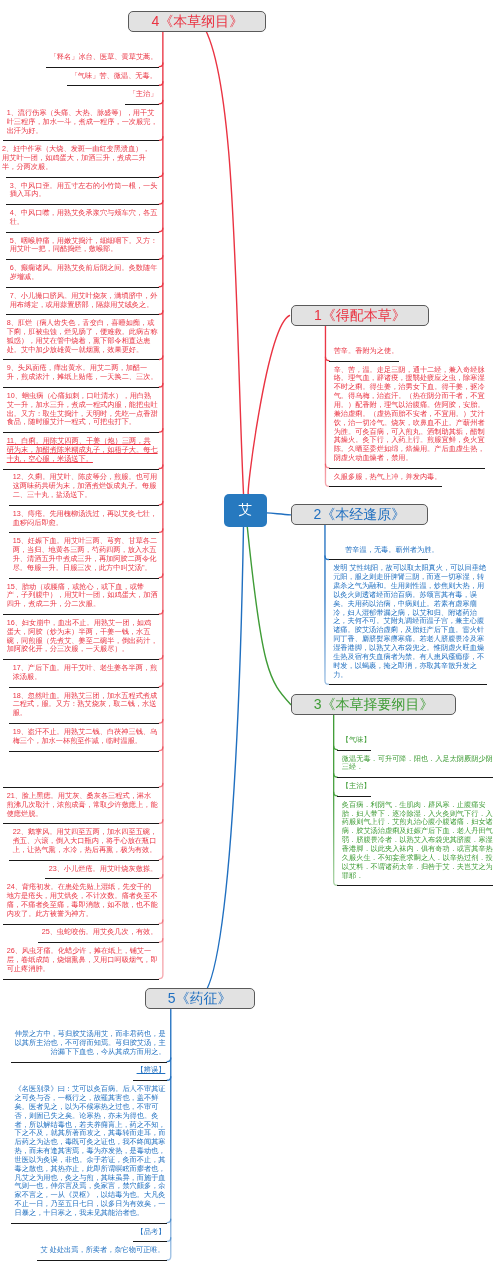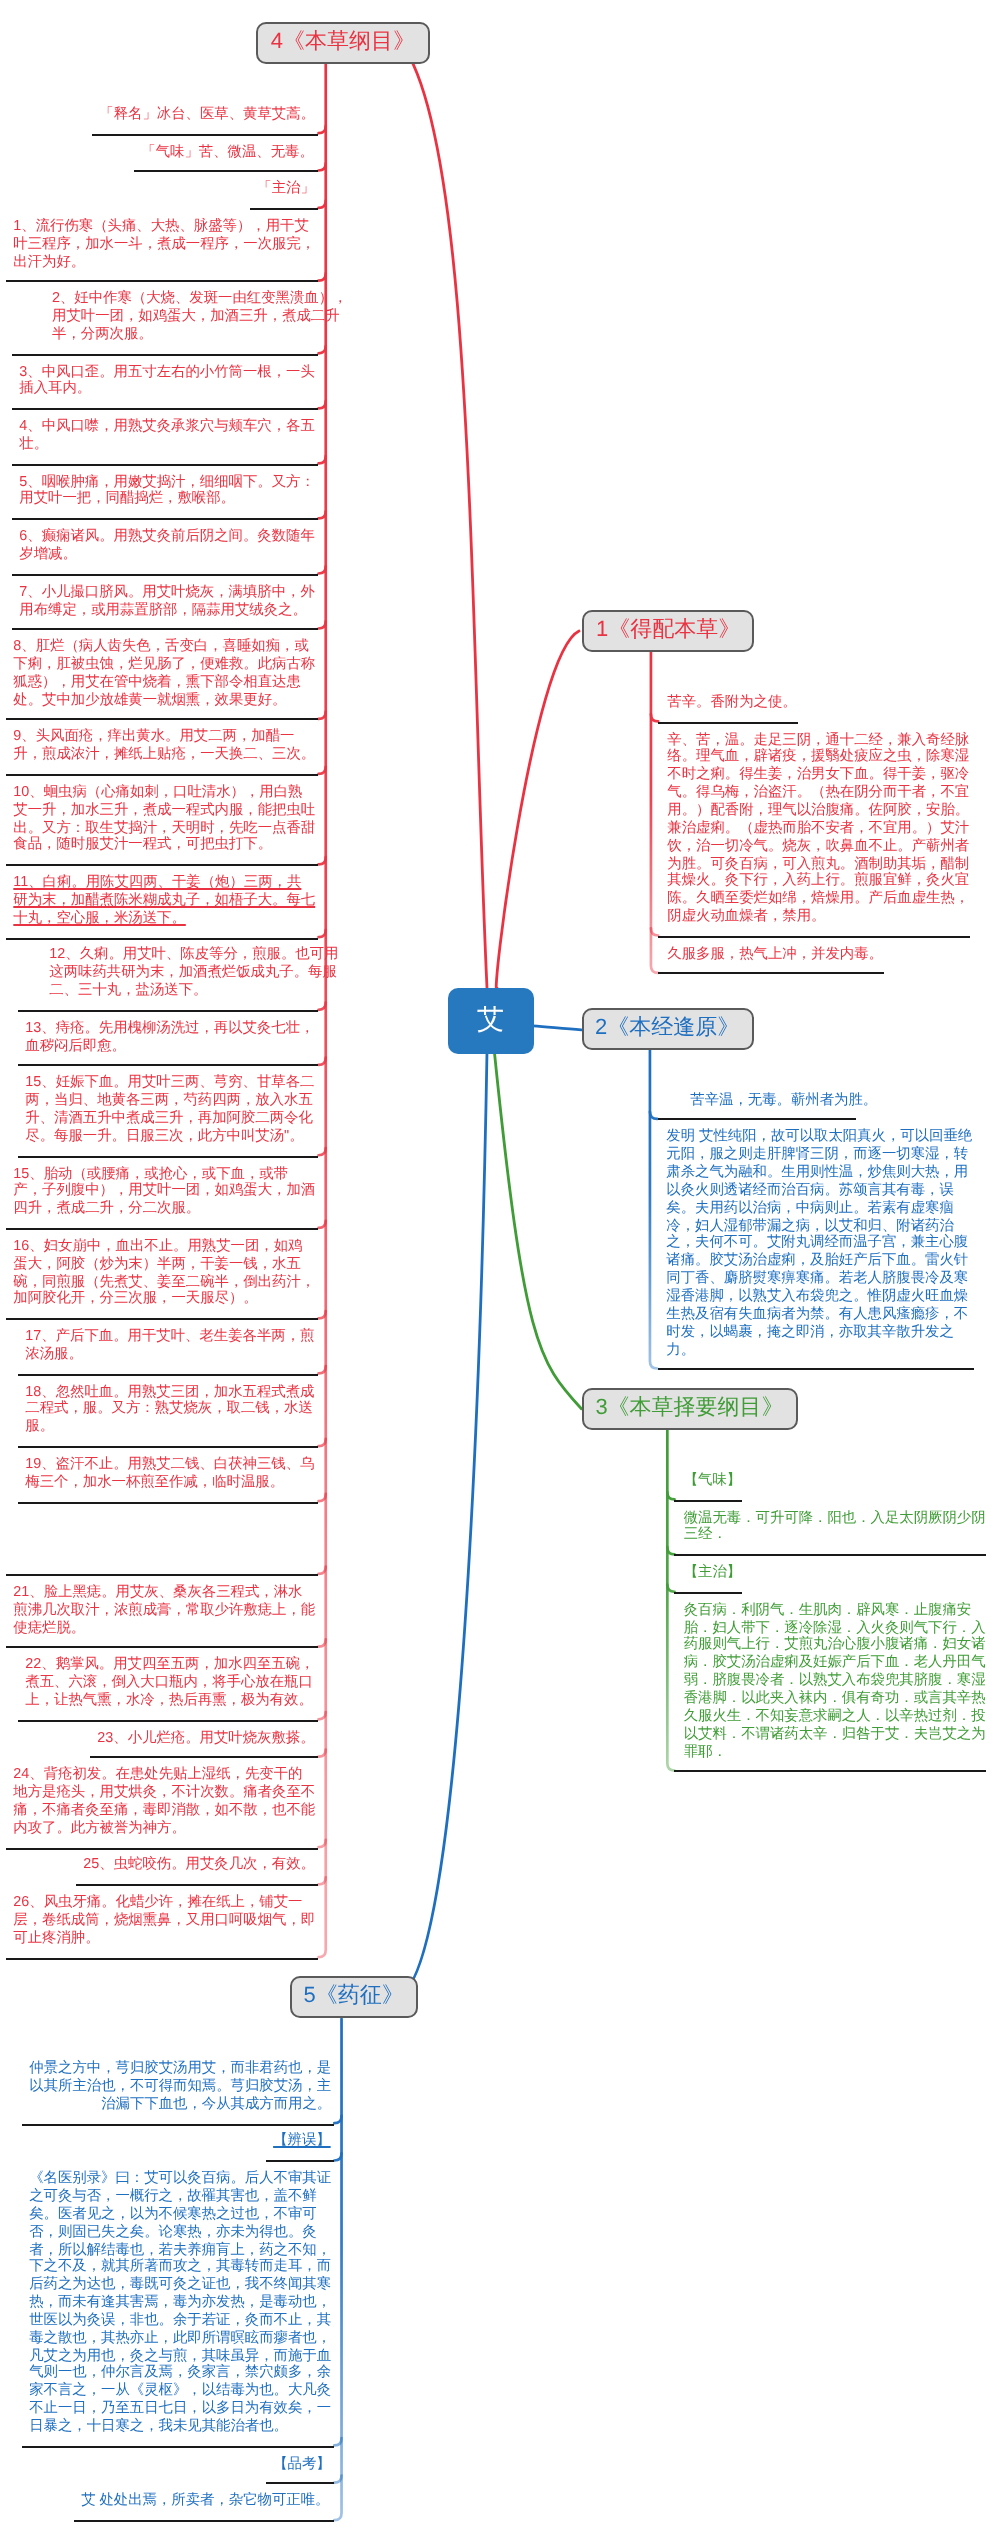--- a/index.html
+++ b/index.html
@@ -2,21 +2,21 @@
 <html><head>
 <meta charset="utf-8">
 <style>
   html,body{margin:0;padding:0;}
   body{width:495px;height:1272px;background:#fff;position:relative;overflow:hidden;
        font-family:"Liberation Sans", sans-serif;}
   #map{position:absolute;left:0;top:0;width:495px;height:1272px;}
   svg#links{position:absolute;left:0;top:0;width:495px;height:1272px;pointer-events:none;}
   .node{position:absolute;background:#e2e2e2;
         border:1px solid #5a5a5a;border-radius:5px;box-sizing:border-box;
-        white-space:nowrap;font-size:11px;line-height:9px;padding:5px 6px;}
+        white-space:nowrap;font-size:14px;line-height:9px;padding:5px 22px;}
   .center{position:absolute;background:#2779bf;border-radius:5px;color:#fff;
           text-align:center;font-size:13.5px;}
   .item{position:absolute;box-sizing:border-box;font-size:7.2px;line-height:8.85px;}
   .rule{position:absolute;height:1px;background:#191919;}
 </style>
 </head>
 <body>
 
 <div id="map">
   <svg id="links" viewBox="0 0 495 1272">
@@ -99,41 +99,41 @@
 <div class="center" style="left: 224px; top: 494px; width: 42.5px; height: 32.5px; line-height: 32.5px;">艾</div>
     <div class="node" style="left: 128.4px; top: 11.1px; color: rgb(234, 51, 66);">4《本草纲目》</div>
     <div class="item" style="top: 52.82px; width: 108px; color: rgb(234, 51, 66); left: 49.6672px;">「释名」冰台、医草、黄草艾蒿。</div>
     <div class="rule" style="top: 66.58px; width: 113px; left: 46.2672px;"></div>
     <div class="item" style="top: 71.5px; width: 87px; color: rgb(234, 51, 66); left: 70.6672px;">「气味」苦、微温、无毒。</div>
     <div class="rule" style="top: 85.26px; width: 92px; left: 67.2672px;"></div>
     <div class="item" style="top: 90.18px; width: 29px; color: rgb(234, 51, 66); left: 128.667px;">「主治」</div>
     <div class="rule" style="top: 103.94px; width: 34px; left: 125.267px;"></div>
     <div class="item" style="top: 108.86px; width: 151px; color: rgb(234, 51, 66); left: 6.66719px;">1、流行伤寒（头痛、大热、脉盛等），用干艾叶三程序，加水一斗，煮成一程序，一次服完，出汗为好。</div>
     <div class="rule" style="top: 140.3px; width: 156px; left: 3.26719px;"></div>
-    <div class="item" style="top: 145.22px; width: 148px; color: rgb(234, 51, 66); left: 26px;">2、妊中作寒（大烧、发斑一由红变黑溃血），用艾叶一团，如鸡蛋大，加酒三升，煮成二升半，分两次服。</div>
+    <div class="item" style="top: 145.22px; width: 148px; color: rgb(234, 51, 66); left: 2px;">2、妊中作寒（大烧、发斑一由红变黑溃血），用艾叶一团，如鸡蛋大，加酒三升，煮成二升半，分两次服。</div>
     <div class="rule" style="top: 176.66px; width: 153px; left: 6.26719px;"></div>
     <div class="item" style="top: 181.58px; width: 148px; color: rgb(234, 51, 66); left: 9.66719px;">3、中风口歪。用五寸左右的小竹筒一根，一头插入耳内。</div>
     <div class="rule" style="top: 204.18px; width: 153px; left: 6.26719px;"></div>
     <div class="item" style="top: 209.1px; width: 148px; color: rgb(234, 51, 66); left: 9.66719px;">4、中风口噤，用熟艾灸承浆穴与颊车穴，各五壮。</div>
     <div class="rule" style="top: 231.7px; width: 153px; left: 6.26719px;"></div>
     <div class="item" style="top: 236.62px; width: 148px; color: rgb(234, 51, 66); left: 9.66719px;">5、咽喉肿痛，用嫩艾捣汁，细细咽下。又方：用艾叶一把，同醋捣烂，敷喉部。</div>
     <div class="rule" style="top: 259.22px; width: 153px; left: 6.26719px;"></div>
     <div class="item" style="top: 264.14px; width: 148px; color: rgb(234, 51, 66); left: 9.66719px;">6、癫痫诸风。用熟艾灸前后阴之间。灸数随年岁增减。</div>
     <div class="rule" style="top: 286.74px; width: 153px; left: 6.26719px;"></div>
     <div class="item" style="top: 291.66px; width: 148px; color: rgb(234, 51, 66); left: 9.66719px;">7、小儿撮口脐风。用艾叶烧灰，满填脐中，外用布缚定，或用蒜置脐部，隔蒜用艾绒灸之。</div>
     <div class="rule" style="top: 314.26px; width: 153px; left: 6.26719px;"></div>
     <div class="item" style="top: 319.18px; width: 151px; color: rgb(234, 51, 66); left: 6.66719px;">8、肛烂（病人齿失色，舌变白，喜睡如痴，或下痢，肛被虫蚀，烂见肠了，便难救。此病古称狐惑），用艾在管中烧着，熏下部令相直达患处。艾中加少放雄黄一就烟熏，效果更好。</div>
     <div class="rule" style="top: 359.46px; width: 156px; left: 3.26719px;"></div>
     <div class="item" style="top: 364.38px; width: 151px; color: rgb(234, 51, 66); left: 6.66719px;">9、头风面疮，痒出黄水。用艾二两，加醋一升，煎成浓汁，摊纸上贴疮，一天换二、三次。</div>
     <div class="rule" style="top: 386.98px; width: 156px; left: 3.26719px;"></div>
     <div class="item" style="top: 391.9px; width: 151px; color: rgb(234, 51, 66); left: 6.66719px;">10、蛔虫病（心痛如刺，口吐清水），用白熟艾一升，加水三升，煮成一程式内服，能把虫吐出。又方：取生艾捣汁，天明时，先吃一点香甜食品，随时服艾汁一程式，可把虫打下。</div>
     <div class="rule" style="top: 432.18px; width: 156px; left: 3.26719px;"></div>
     <div class="item" style="top: 437.1px; width: 151px; color: rgb(234, 51, 66); left: 6.66719px; text-decoration: underline;">11、白痢。用陈艾四两、干姜（炮）三两，共研为末，加醋煮陈米糊成丸子，如梧子大。每七十丸，空心服，米汤送下。</div>
     <div class="rule" style="top: 468.54px; width: 156px; left: 3.26719px;"></div>
-    <div class="item" style="top: 473.46px; width: 145px; color: rgb(234, 51, 66); left: 12.6672px; margin-left: 12px;">12、久痢。用艾叶、陈皮等分，煎服。也可用这两味药共研为末，加酒煮烂饭成丸子。每服二、三十丸，盐汤送下。</div>
+    <div class="item" style="top: 473.46px; width: 145px; color: rgb(234, 51, 66); left: 12.6672px;">12、久痢。用艾叶、陈皮等分，煎服。也可用这两味药共研为末，加酒煮烂饭成丸子。每服二、三十丸，盐汤送下。</div>
     <div class="rule" style="top: 504.9px; width: 150px; left: 9.26719px;"></div>
     <div class="item" style="top: 509.82px; width: 145px; color: rgb(234, 51, 66); left: 12.6672px;">13、痔疮。先用槐柳汤洗过，再以艾灸七壮，血秽闷后即愈。</div>
     <div class="rule" style="top: 532.42px; width: 150px; left: 9.26719px;"></div>
     <div class="item" style="top: 537.34px; width: 145px; color: rgb(234, 51, 66); left: 12.6672px;">15、妊娠下血。用艾叶三两、芎穷、甘草各二两，当归、地黄各三两，芍药四两，放入水五升、清酒五升中煮成三升，再加阿胶二两令化尽。每服一升。日服三次，此方中叫艾汤"。</div>
     <div class="rule" style="top: 577.62px; width: 150px; left: 9.26719px;"></div>
     <div class="item" style="top: 582.54px; width: 151px; color: rgb(234, 51, 66); left: 6.66719px;">15、胎动（或腰痛，或抢心，或下血，或带产，子列腹中），用艾叶一团，如鸡蛋大，加酒四升，煮成二升，分二次服。</div>
     <div class="rule" style="top: 613.98px; width: 156px; left: 3.26719px;"></div>
     <div class="item" style="top: 618.9px; width: 151px; color: rgb(234, 51, 66); left: 6.66719px;">16、妇女崩中，血出不止。用熟艾一团，如鸡蛋大，阿胶（炒为末）半两，干姜一钱，水五碗，同煎服（先煮艾、姜至二碗半，倒出药汁，加阿胶化开，分三次服，一天服尽）。</div>
     <div class="rule" style="top: 659.18px; width: 156px; left: 3.26719px;"></div>
     <div class="item" style="top: 664.1px; width: 145px; color: rgb(234, 51, 66); left: 12.6672px;">17、产后下血。用干艾叶、老生姜各半两，煎浓汤服。</div>

